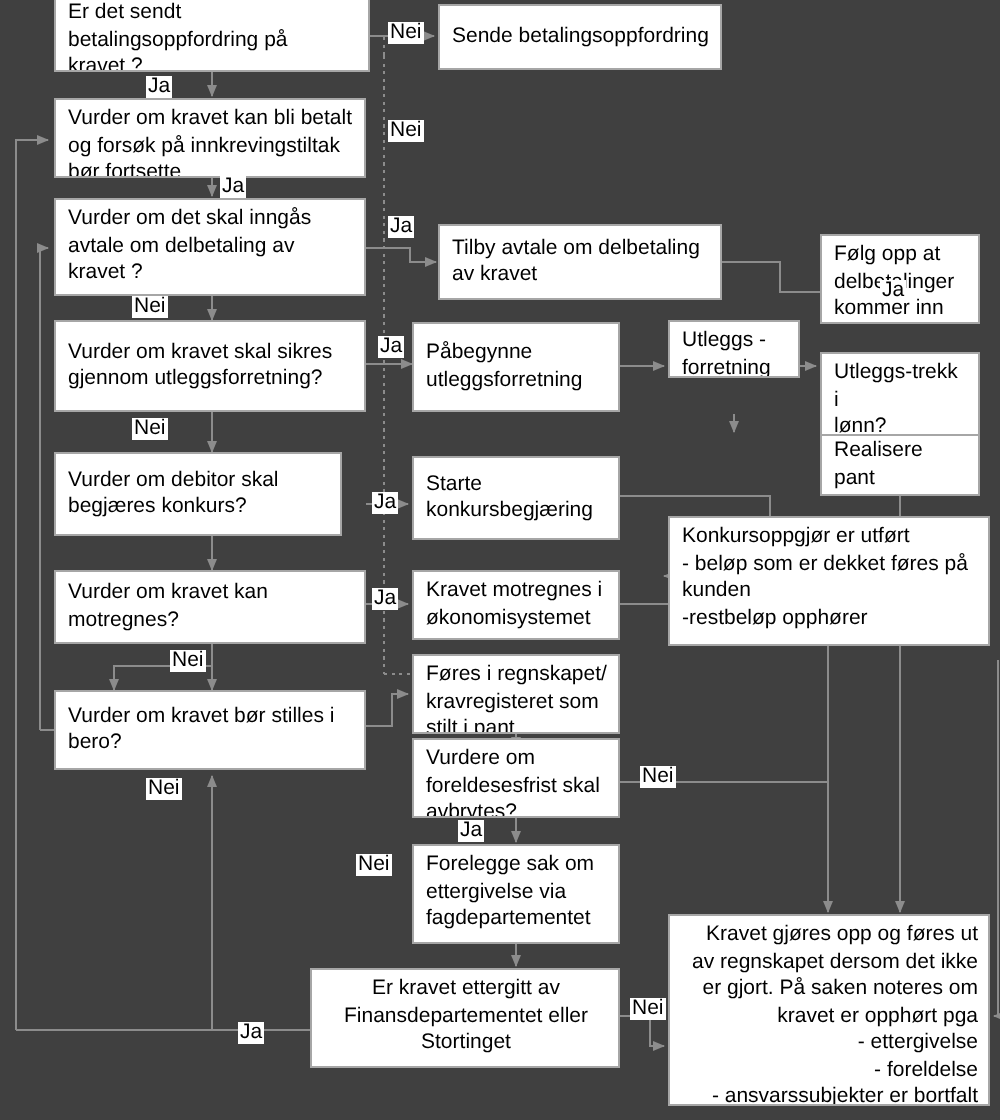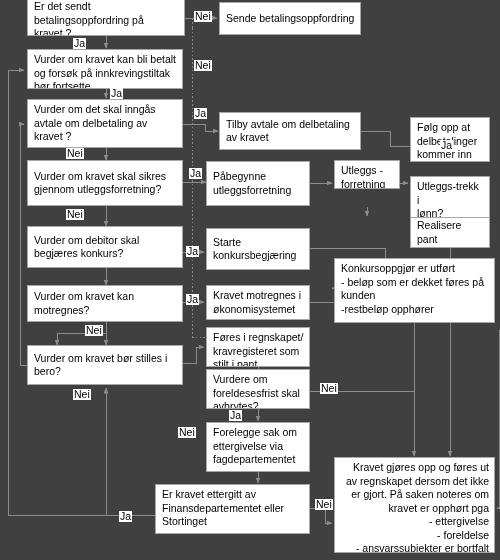--- a/index.html
+++ b/index.html
@@ -140,21 +140,21 @@
 gjennom utleggsforretning?</span></div>
   <div class="node vcenter" style="left:206px;top:161px;width:104px;height:45px;"><span>Påbegynne
 utleggsforretning</span></div>
   <div class="node" style="left:334px;top:160px;width:66px;height:29px;">Utleggs -
 forretning
 avholdes</div>
   <div class="node" style="left:410px;top:176px;width:80px;height:62px;">Utleggs-trekk i
 lønn?</div>
   <div class="node vcenter" style="left:410px;top:217px;width:80px;height:31px;"><span>Realisere pant</span></div>
 
-  <div class="node vcenter" style="left:27px;top:226px;width:156px;height:42px;"><span>Vurder om debitor skal
+  <div class="node vcenter" style="left:27px;top:226px;width:144px;height:42px;"><span>Vurder om debitor skal
 begjæres konkurs?</span></div>
   <div class="node vcenter" style="left:206px;top:228px;width:104px;height:42px;"><span>Starte
 konkursbegjæring</span></div>
   <div class="node" style="left:334px;top:258px;width:161px;height:65px;">Konkursoppgjør er utført
 - beløp som er dekket føres på
    kunden
 -restbeløp opphører</div>
 
   <div class="node vcenter" style="left:27px;top:285px;width:156px;height:37px;"><span>Vurder om kravet kan
 motregnes?</span></div>
@@ -166,21 +166,21 @@
   <div class="node" style="left:206px;top:327px;width:104px;height:40px;">Føres i regnskapet/
 kravregisteret som
 stilt i pant</div>
   <div class="node" style="left:206px;top:369px;width:104px;height:40px;">Vurdere om
 foreldesesfrist skal
 avbrytes?</div>
 
   <div class="node" style="left:206px;top:422px;width:104px;height:50px;">Forelegge sak om
 ettergivelse via
 fagdepartementet</div>
-  <div class="node" style="left:155px;top:484px;width:155px;height:50px;">Er kravet ettergitt av
+  <div class="node" style="left:155px;top:484px;width:155px;height:50px;text-align:center;">Er kravet ettergitt av
 Finansdepartementet eller
 Stortinget</div>
   <div class="node" style="left:334px;top:457px;width:161px;height:96px;text-align:right;">Kravet gjøres opp og føres ut
 av regnskapet dersom det ikke
 er gjort. På saken noteres om
 kravet er opphørt pga
 - ettergivelse
 - foreldelse
 - ansvarssubjekter er bortfalt</div>
 

